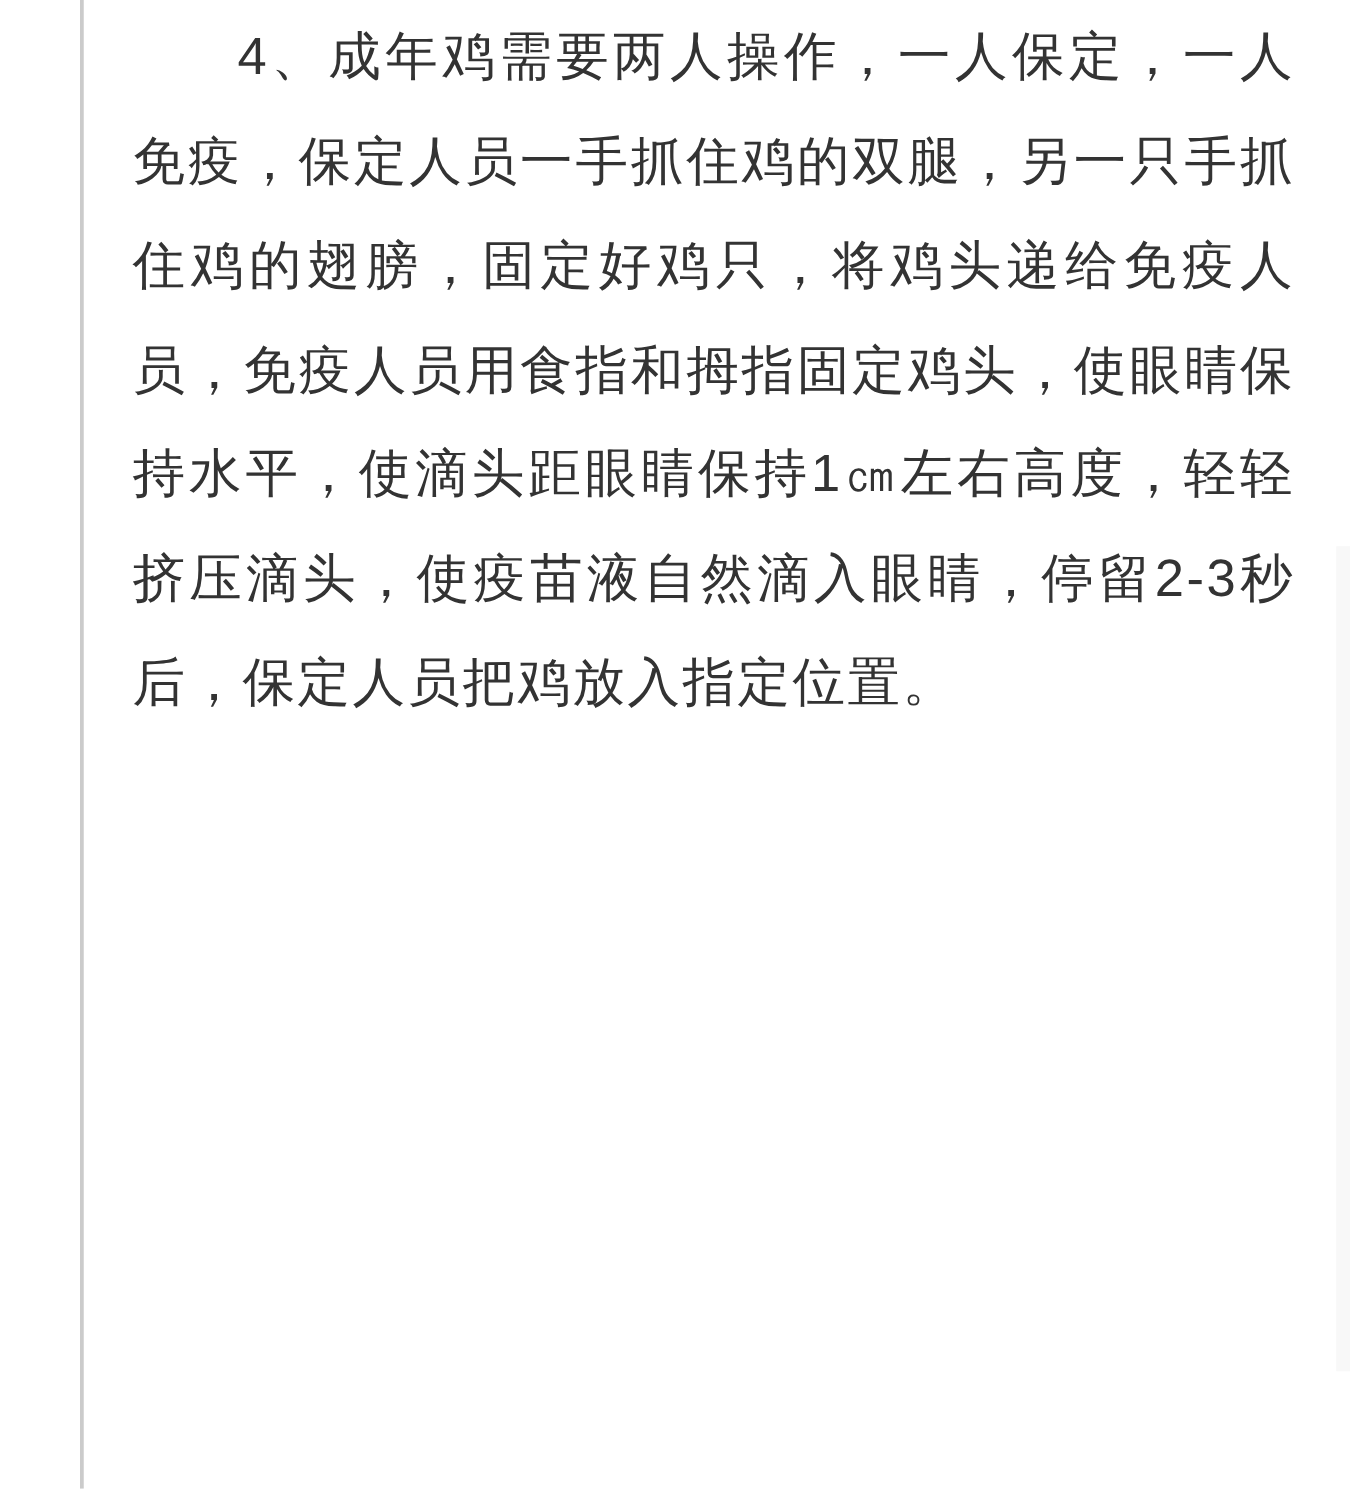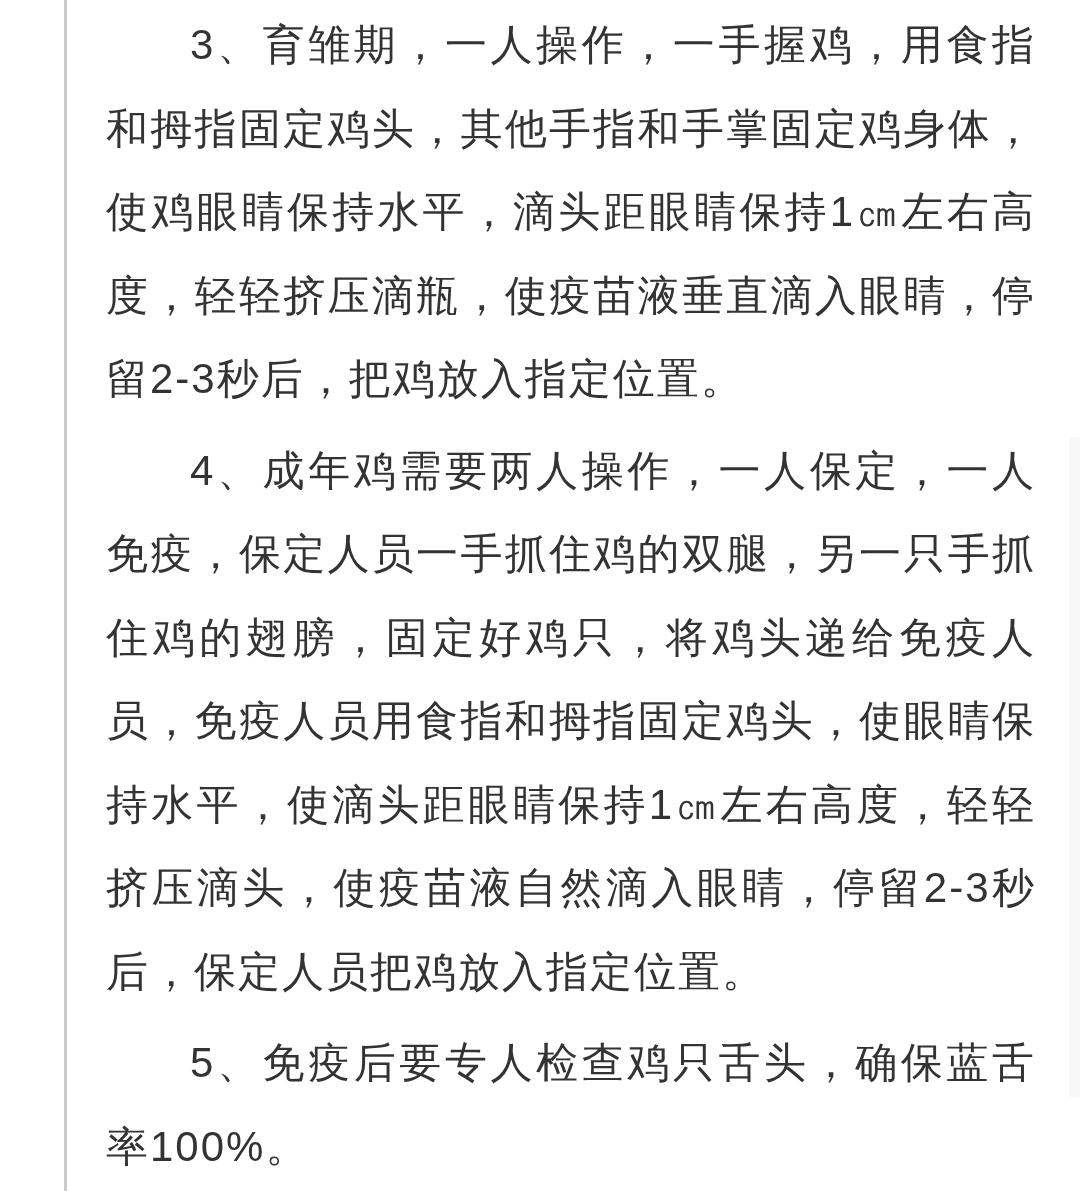--- a/index.html
+++ b/index.html
@@ -50,18 +50,16 @@
   }
   .article p:last-child { margin-bottom: 0; }
 </style>
 </head>
 <body style="background: rgb(255, 255, 255);">
 
 <div class="page">
   <div class="left-rule" style="background: rgb(203, 203, 203);"></div>
   <article class="article" style="color: rgb(51, 51, 51);">
 
-  <p>3、育雏期，一人操作，一手握鸡，用食指和拇指固定鸡头，其他手指和手掌固定鸡身体，使鸡眼睛保持水平，滴头距眼睛保持1㎝左右高度，轻轻挤压滴瓶，使疫苗液垂直滴入眼睛，停留2-3秒后，把鸡放入指定位置。</p>
       <p>4、成年鸡需要两人操作，一人保定，一人免疫，保定人员一手抓住鸡的双腿，另一只手抓住鸡的翅膀，固定好鸡只，将鸡头递给免疫人员，免疫人员用食指和拇指固定鸡头，使眼睛保持水平，使滴头距眼睛保持1㎝左右高度，轻轻挤压滴头，使疫苗液自然滴入眼睛，停留2-3秒后，保定人员把鸡放入指定位置。</p>
-      <p>5、免疫后要专人检查鸡只舌头，确保蓝舌率100%。</p>
     </article>
   <div class="scrollbar-track" style="background: rgb(248, 248, 248);"></div>
 </div>
 
 </body></html>

